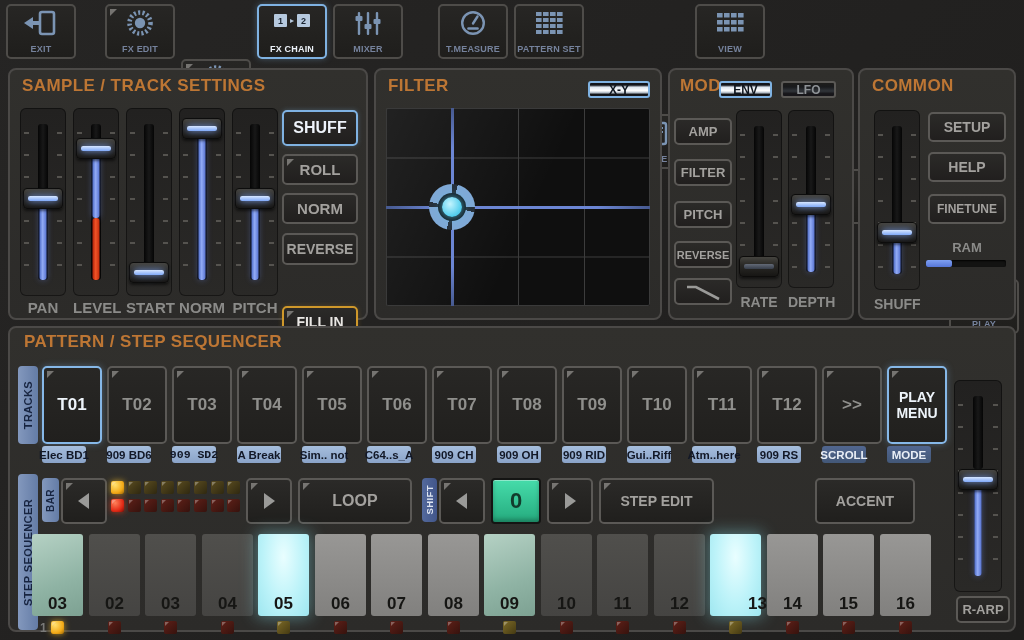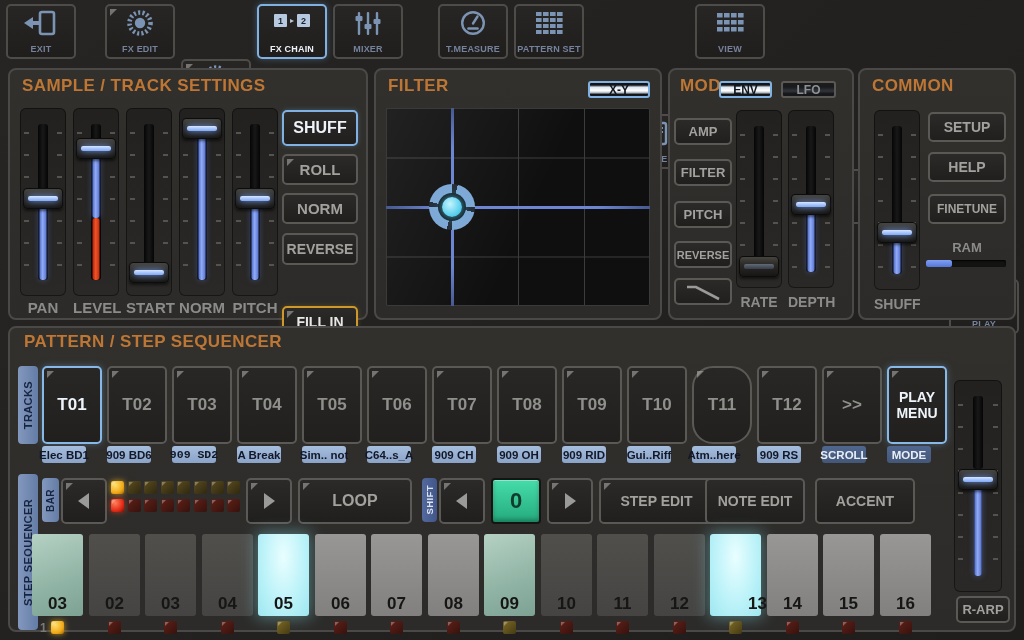--- a/index.html
+++ b/index.html
@@ -367,21 +367,21 @@
         <div class="pad fold" style="left: 357px;">T06</div>
         <div class="tlabel" style="left: 357px;">C64..s_A</div>
         <div class="pad fold" style="left: 422px;">T07</div>
         <div class="tlabel" style="left: 422px;">909 CH</div>
         <div class="pad fold" style="left: 487px;">T08</div>
         <div class="tlabel" style="left: 487px;">909 OH</div>
         <div class="pad fold" style="left: 552px;">T09</div>
         <div class="tlabel" style="left: 552px;">909 RID</div>
         <div class="pad fold" style="left: 617px;">T10</div>
         <div class="tlabel" style="left: 617px;">Gui..Riff</div>
-        <div class="pad fold" style="left: 682px; border-radius: 21px;">T11</div>
+        <div class="pad fold" style="left: 682px;">T11</div>
         <div class="tlabel" style="left: 682px;">Atm..here</div>
         <div class="pad fold" style="left: 747px;">T12</div>
         <div class="tlabel" style="left: 747px;">909 RS</div>
         <div class="pad fold" style="left: 812px;">&gt;&gt;</div>
         <div class="tlabel dark" style="left: 812px;">SCROLL</div>
         <div class="pad fold active pm" style="left: 877px;">PLAY
 MENU</div>
         <div class="tlabel dark" style="left: 877px;">MODE</div>
       </div>
 
@@ -430,21 +430,20 @@
           <polygon class="arr" points="16,3 5,11 16,19"></polygon>
         </svg>
     </div>
     <div class="counter" style="left:481px;width:50px">0</div>
     <div class="cbtn fold" style="left:537px;width:46px">
       <svg width="22" height="22" viewBox="0 0 22 22">
           <polygon class="arr" points="6,3 17,11 6,19"></polygon>
         </svg>
     </div>
     <div class="cbtn fold" style="left:589px;width:115px">STEP EDIT</div>
-    <div class="cbtn" style="left:695px;width:100px">NOTE EDIT</div>
     <div class="cbtn" style="left:805px;width:100px">ACCENT</div>
 
     <div id="stepArea">
         <div class="step teal" style="left: 22px;">03</div>
         <div class="ledicon y-on" style="left: 41px; top: 293px;"></div>
         <div class="step dark" style="left: 79px;">02</div>
         <div class="ledicon r-off" style="left: 98px; top: 293px;"></div>
         <div class="step dark" style="left: 135px;">03</div>
         <div class="ledicon r-off" style="left: 154px; top: 293px;"></div>
         <div class="step dark" style="left: 192px;">04</div>

